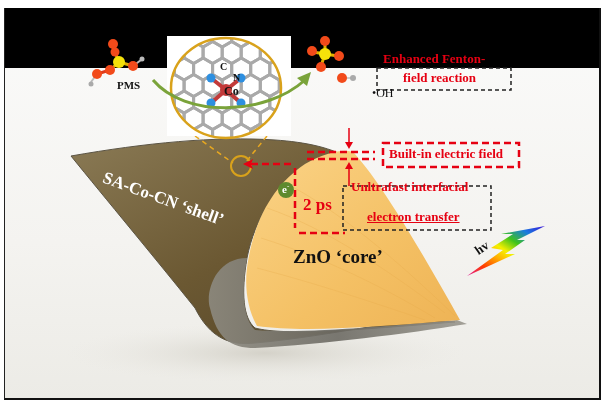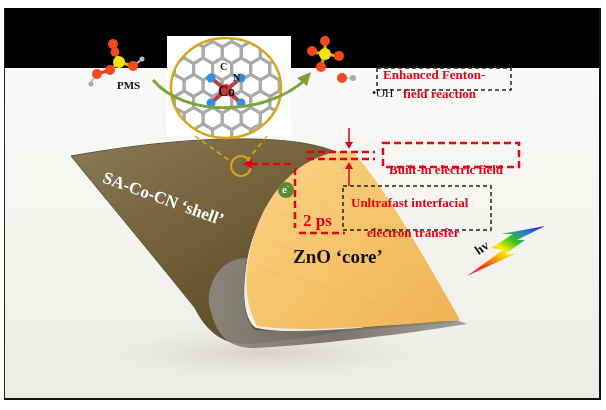--- a/index.html
+++ b/index.html
@@ -1,21 +1,21 @@
 <!DOCTYPE html>
 <html><head>
 <meta charset="utf-8">
 <style>
   html, body { margin:0; padding:0; background:#ffffff; }
   body { width:606px; height:410px; position:relative; overflow:hidden; font-family:"Liberation Serif", serif; }
   #frame { position:absolute; left:4px; top:8px; width:597px; height:392px; background:linear-gradient(180deg,#fbfbfa 0%,#f4f3f0 60%,#ecebe6 100%); border-left:1px solid #222; border-right:2px solid #111; border-bottom:2px solid #111; box-sizing:border-box; overflow:hidden; }
   #topband { position:absolute; left:0; top:0; width:100%; height:60px; background:#000; }
   svg#art { position:absolute; left:0; top:0; }
   .lbl { position:absolute; font-family:"Liberation Serif", serif; font-weight:bold; white-space:nowrap; }
-  .red { color:#e60012;margin-top:16px; }
+  .red { color:#e60012; }
 </style>
 </head>
 <body>
 
 <div id="frame">
   <div id="topband"></div>
 
   <svg id="art" width="597" height="392" viewBox="0 0 597 392">
     <defs>
       <linearGradient id="shellGrad" x1="0" y1="0" x2="1" y2="1">
@@ -256,29 +256,29 @@
     <circle cx="281" cy="182" r="8" fill="#5e8a2e"></circle>
 
     <polygon points="462,268 498,242 486,240 508,226 496,226 540,218 512,232 520,232 500,246 510,246" fill="url(#rainbow)"></polygon>
   </svg>
 
   <div class="lbl" style="left:112px;top:71px;font-size:11px;color:#111;">PMS</div>
   <div class="lbl" style="left:327px;top:78px;font-size:12px;color:#111;font-weight:normal;margin-left:40px;">•OH</div>
 
   <div class="lbl" style="left:215px;top:53px;font-size:10px;color:#111;">C</div>
   <div class="lbl" style="left:228px;top:64px;font-size:10px;color:#111;">N</div>
-  <div class="lbl" style="left:213px;top:76px;font-size:14px;color:#111;">Co</div>
+  <div class="lbl" style="left:219px;top:76px;font-size:12px;color:#111;">Co</div>
 
   <div class="lbl red" style="left:378px;top:43px;font-size:13px;">Enhanced Fenton-</div>
   <div class="lbl red" style="left:398px;top:62px;font-size:13px;">field reaction</div>
 
   <div class="lbl red" style="left:384px;top:138px;font-size:13px;text-align:right;">Built-in electric field</div>
 
   <div class="lbl red" style="left:346px;top:171px;font-size:13px;">Unltrafast interfacial</div>
-  <div class="lbl red" style="left:362px;top:201px;font-size:13px;">electron transfer</div>
+  <div class="lbl red" style="left:362px;top:201px;font-size:13px;text-decoration:underline;">electron transfer</div>
 
   <div class="lbl red" style="left:298px;top:187px;font-size:17px;text-align:center;">2 ps</div>
 
   <div class="lbl" style="left:277px;top:174px;font-size:11px;color:#fff;">
     <span>e</span><sup style="font-size:7px;">-</sup>
   </div>
 
   <div class="lbl" style="left:102px;top:160px;font-size:17px;color:#fff;transform:rotate(20deg);transform-origin:left top;">SA-Co-CN ‘shell’</div>
 
   <div class="lbl" style="left:288px;top:238px;font-size:19px;color:#111;text-align:center;">ZnO ‘core’</div>

